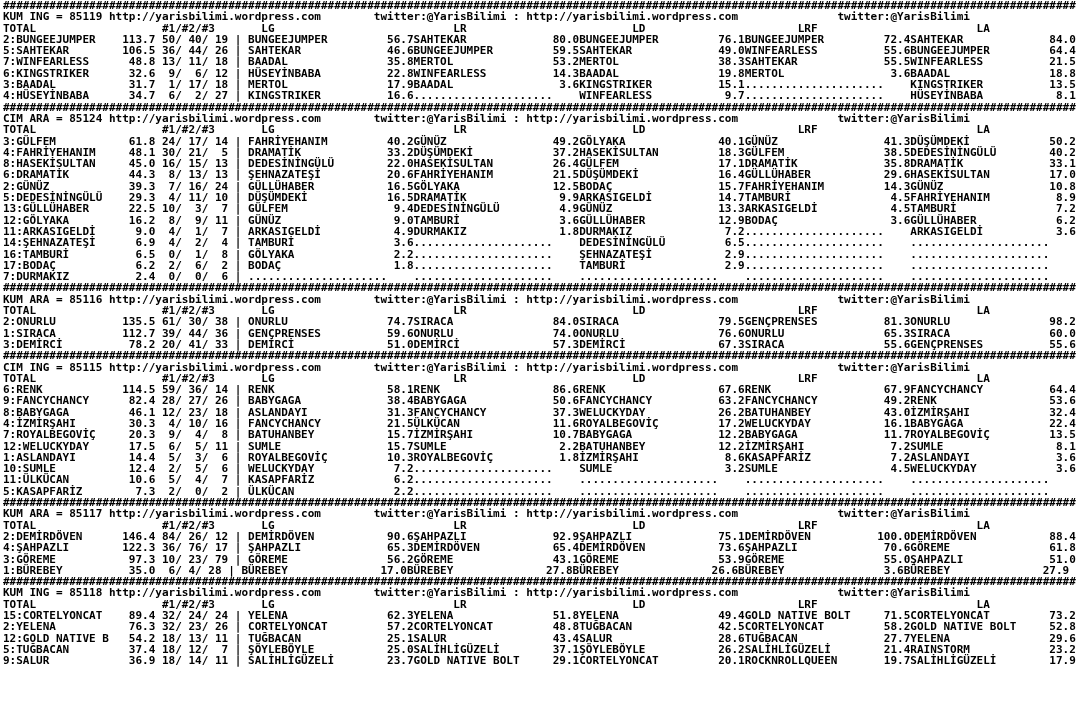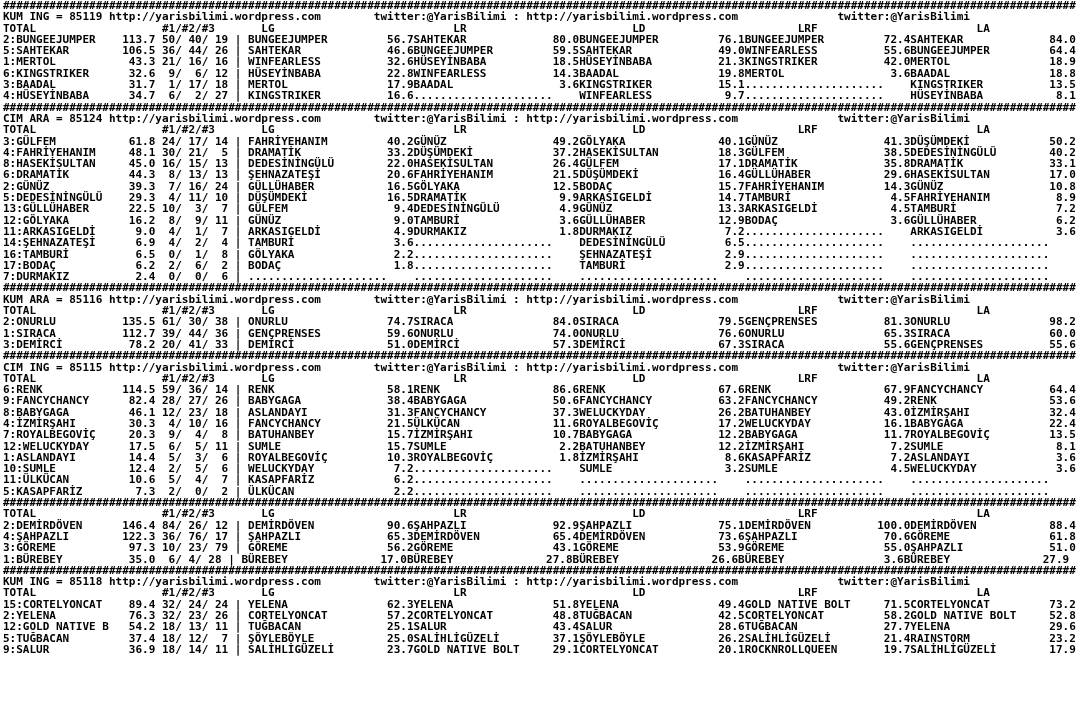--- a/index.html
+++ b/index.html
@@ -33,21 +33,21 @@
 </head>
 <body>
 
 <div id="screen">
   <div id="doc">
       <div class="line">##################################################################################################################################################################</div>
       <div class="line">KUM ING = 85119 http://yarisbilimi.wordpress.com        twitter:@YarisBilimi : http://yarisbilimi.wordpress.com               twitter:@YarisBilimi</div>
       <div class="line">TOTAL                   #1/#2/#3       LG                           LR                         LD                       LRF                        LA</div>
       <div class="line">2:BUNGEEJUMPER    113.7 50/ 40/ 19 | BUNGEEJUMPER         56.7SAHTEKAR             80.0BUNGEEJUMPER         76.1BUNGEEJUMPER         72.4SAHTEKAR             84.0</div>
       <div class="line">5:SAHTEKAR        106.5 36/ 44/ 26 | SAHTEKAR             46.6BUNGEEJUMPER         59.5SAHTEKAR             49.0WINFEARLESS          55.6BUNGEEJUMPER         64.4</div>
-      <div class="line">1:MERTOL           43.3 21/ 16/ 16 | WINFEARLESS          32.6HÜSEYİNBABA          18.5HÜSEYİNBABA          21.3KINGSTRIKER          42.0MERTOL               18.9</div>
+      <div class="line">7:WINFEARLESS      48.8 13/ 11/ 18 | BAADAL               35.8MERTOL               53.2MERTOL               38.3SAHTEKAR             55.5WINFEARLESS          21.5</div>
       <div class="line">6:KINGSTRIKER      32.6  9/  6/ 12 | HÜSEYİNBABA          22.8WINFEARLESS          14.3BAADAL               19.8MERTOL                3.6BAADAL               18.8</div>
       <div class="line">3:BAADAL           31.7  1/ 17/ 18 | MERTOL               17.9BAADAL                3.6KINGSTRIKER          15.1.....................    KINGSTRIKER          13.5</div>
       <div class="line">4:HÜSEYİNBABA      34.7  6/  2/ 27 | KINGSTRIKER          16.6.....................    WINFEARLESS           9.7.....................    HÜSEYİNBABA           8.1</div>
       <div class="line">##################################################################################################################################################################</div>
       <div class="line">CIM ARA = 85124 http://yarisbilimi.wordpress.com        twitter:@YarisBilimi : http://yarisbilimi.wordpress.com               twitter:@YarisBilimi</div>
       <div class="line">TOTAL                   #1/#2/#3       LG                           LR                         LD                       LRF                        LA</div>
       <div class="line">3:GÜLFEM           61.8 24/ 17/ 14 | FAHRİYEHANIM         40.2GÜNÜZ                49.2GÖLYAKA              40.1GÜNÜZ                41.3DÜŞÜMDEKİ            50.2</div>
       <div class="line">4:FAHRİYEHANIM     48.1 30/ 21/  5 | DRAMATİK             33.2DÜŞÜMDEKİ            37.2HASEKİSULTAN         18.3GÜLFEM               38.5DEDESİNİNGÜLÜ        40.2</div>
       <div class="line">8:HASEKİSULTAN     45.0 16/ 15/ 13 | DEDESİNİNGÜLÜ        22.0HASEKİSULTAN         26.4GÜLFEM               17.1DRAMATİK             35.8DRAMATİK             33.1</div>
       <div class="line">6:DRAMATİK         44.3  8/ 13/ 13 | ŞEHNAZATEŞİ          20.6FAHRİYEHANIM         21.5DÜŞÜMDEKİ            16.4GÜLLÜHABER           29.6HASEKİSULTAN         17.0</div>
@@ -73,20 +73,21 @@
       <div class="line">9:FANCYCHANCY      82.4 28/ 27/ 26 | BABYGAGA             38.4BABYGAGA             50.6FANCYCHANCY          63.2FANCYCHANCY          49.2RENK                 53.6</div>
       <div class="line">8:BABYGAGA         46.1 12/ 23/ 18 | ASLANDAYI            31.3FANCYCHANCY          37.3WELUCKYDAY           26.2BATUHANBEY           43.0İZMİRŞAHI            32.4</div>
       <div class="line">4:İZMİRŞAHI        30.3  4/ 10/ 16 | FANCYCHANCY          21.5ÜLKÜCAN              11.6ROYALBEGOVİÇ         17.2WELUCKYDAY           16.1BABYGAGA             22.4</div>
       <div class="line">7:ROYALBEGOVİÇ     20.3  9/  4/  8 | BATUHANBEY           15.7İZMİRŞAHI            10.7BABYGAGA             12.2BABYGAGA             11.7ROYALBEGOVİÇ         13.5</div>
       <div class="line">12:WELUCKYDAY      17.5  6/  5/ 11 | SUMLE                15.7SUMLE                 2.2BATUHANBEY           12.2İZMİRŞAHI             7.2SUMLE                 8.1</div>
       <div class="line">1:ASLANDAYI        14.4  5/  3/  6 | ROYALBEGOVİÇ         10.3ROYALBEGOVİÇ          1.8İZMİRŞAHI             8.6KASAPFARİZ            7.2ASLANDAYI             3.6</div>
       <div class="line">10:SUMLE           12.4  2/  5/  6 | WELUCKYDAY            7.2.....................    SUMLE                 3.2SUMLE                 4.5WELUCKYDAY            3.6</div>
       <div class="line">11:ÜLKÜCAN         10.6  5/  4/  7 | KASAPFARİZ            6.2.....................    .....................    .....................    .....................    </div>
       <div class="line">5:KASAPFARİZ        7.3  2/  0/  2 | ÜLKÜCAN               2.2.....................    .....................    .....................    .....................    </div>
       <div class="line">##################################################################################################################################################################</div>
+      <div class="line">KUM ARA = 85117 http://yarisbilimi.wordpress.com        twitter:@YarisBilimi : http://yarisbilimi.wordpress.com               twitter:@YarisBilimi</div>
       <div class="line">TOTAL                   #1/#2/#3       LG                           LR                         LD                       LRF                        LA</div>
       <div class="line">2:DEMİRDÖVEN      146.4 84/ 26/ 12 | DEMİRDÖVEN           90.6ŞAHPAZLI             92.9ŞAHPAZLI             75.1DEMİRDÖVEN          100.0DEMİRDÖVEN           88.4</div>
       <div class="line">4:ŞAHPAZLI        122.3 36/ 76/ 17 | ŞAHPAZLI             65.3DEMİRDÖVEN           65.4DEMİRDÖVEN           73.6ŞAHPAZLI             70.6GÖREME               61.8</div>
       <div class="line">3:GÖREME           97.3 10/ 23/ 79 | GÖREME               56.2GÖREME               43.1GÖREME               53.9GÖREME               55.0ŞAHPAZLI             51.0</div>
       <div class="line">1:BÜREBEY          35.0  6/ 4/ 28 | BÜREBEY              17.0BÜREBEY              27.8BÜREBEY              26.6BÜREBEY               3.6BÜREBEY              27.9</div>
       <div class="line">##################################################################################################################################################################</div>
       <div class="line">KUM ING = 85118 http://yarisbilimi.wordpress.com        twitter:@YarisBilimi : http://yarisbilimi.wordpress.com               twitter:@YarisBilimi</div>
       <div class="line">TOTAL                   #1/#2/#3       LG                           LR                         LD                       LRF                        LA</div>
       <div class="line">15:CORTELYONCAT    89.4 32/ 24/ 24 | YELENA               62.3YELENA               51.8YELENA               49.4GOLD NATIVE BOLT     71.5CORTELYONCAT         73.2</div>
       <div class="line">2:YELENA           76.3 32/ 23/ 26 | CORTELYONCAT         57.2CORTELYONCAT         48.8TUĞBACAN             42.5CORTELYONCAT         58.2GOLD NATIVE BOLT     52.8</div>

